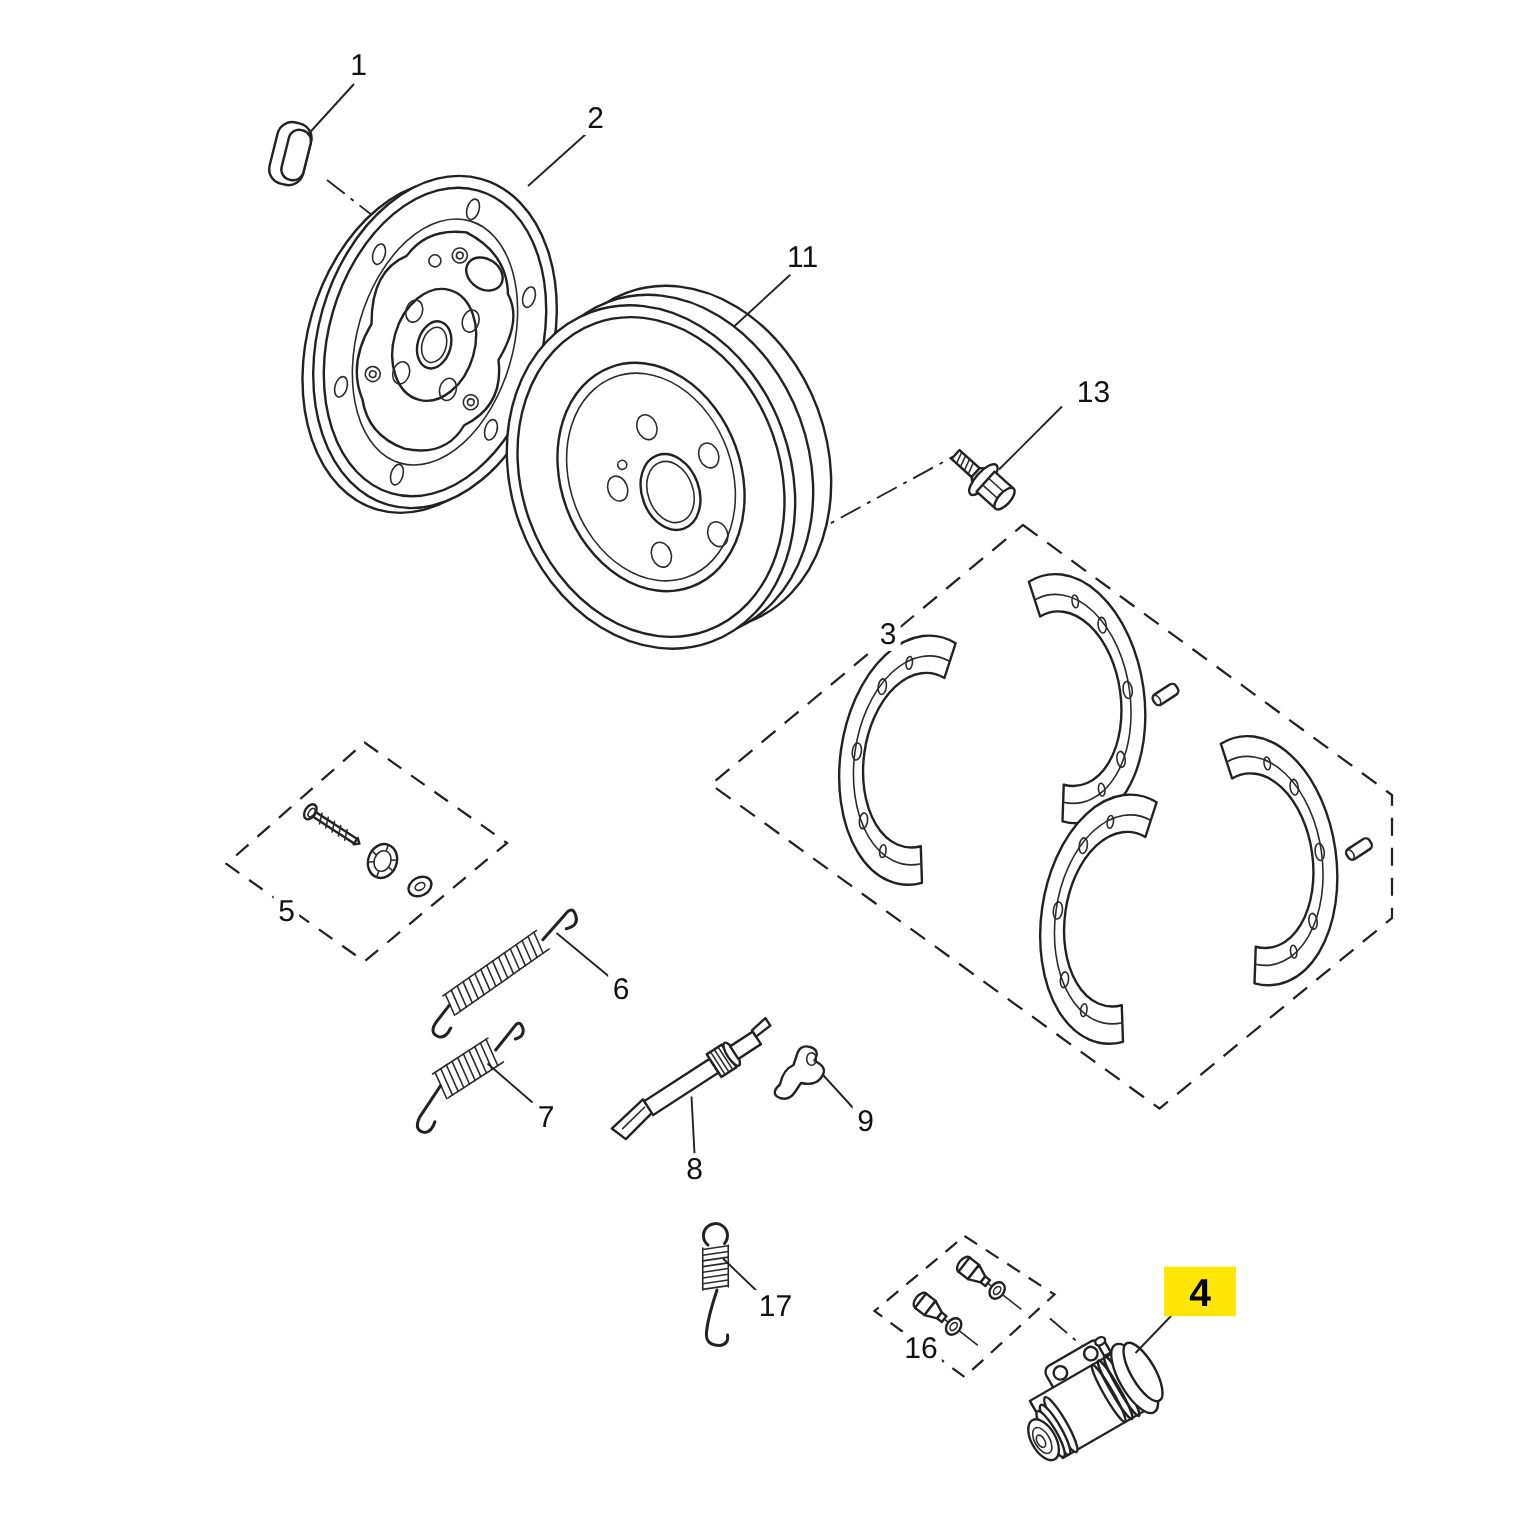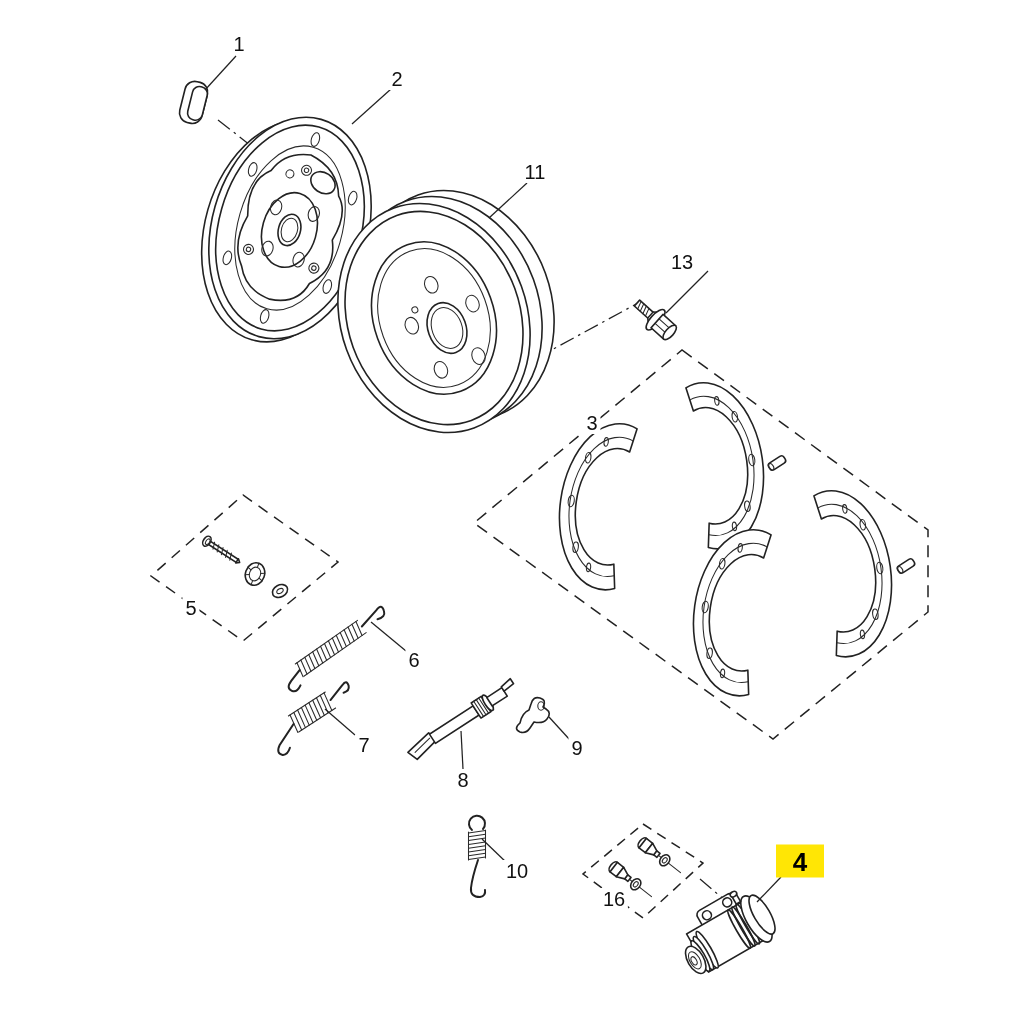--- a/index.html
+++ b/index.html
@@ -283,24 +283,24 @@
     <path class="leader" d="M463,769 L461,731"></path>
     <path class="leader" d="M570,740 L549,717"></path>
     <path class="leader" d="M508,864 L482,839"></path>
     <path class="leader" d="M781,877 L757,902"></path>
   </g>
 </svg>
 
 <div class="callout" style="left:239px;top:44px">1</div>
 <div class="callout" style="left:397px;top:79px">2</div>
 <div class="callout" style="left:535px;top:172px">11</div>
-<div class="callout" style="left:682px;top:262px">13</div>
+<div class="callout" style="left:729px;top:262px">13</div>
 <div class="callout" style="left:592px;top:423px">3</div>
 <div class="callout" style="left:191px;top:608px">5</div>
 <div class="callout" style="left:414px;top:660px">6</div>
 <div class="callout" style="left:364px;top:745px">7</div>
 <div class="callout" style="left:463px;top:780px">8</div>
 <div class="callout" style="left:577px;top:748px">9</div>
-<div class="callout" style="left:517px;top:871px">10</div>
+<div class="callout" style="left:517px;top:871px">17</div>
 <div class="callout" style="left:614px;top:899px">16</div>
 <div class="callout callout-highlight" style="left:800px;top:861px">4</div>
 
 </div>
 
 </body></html>

